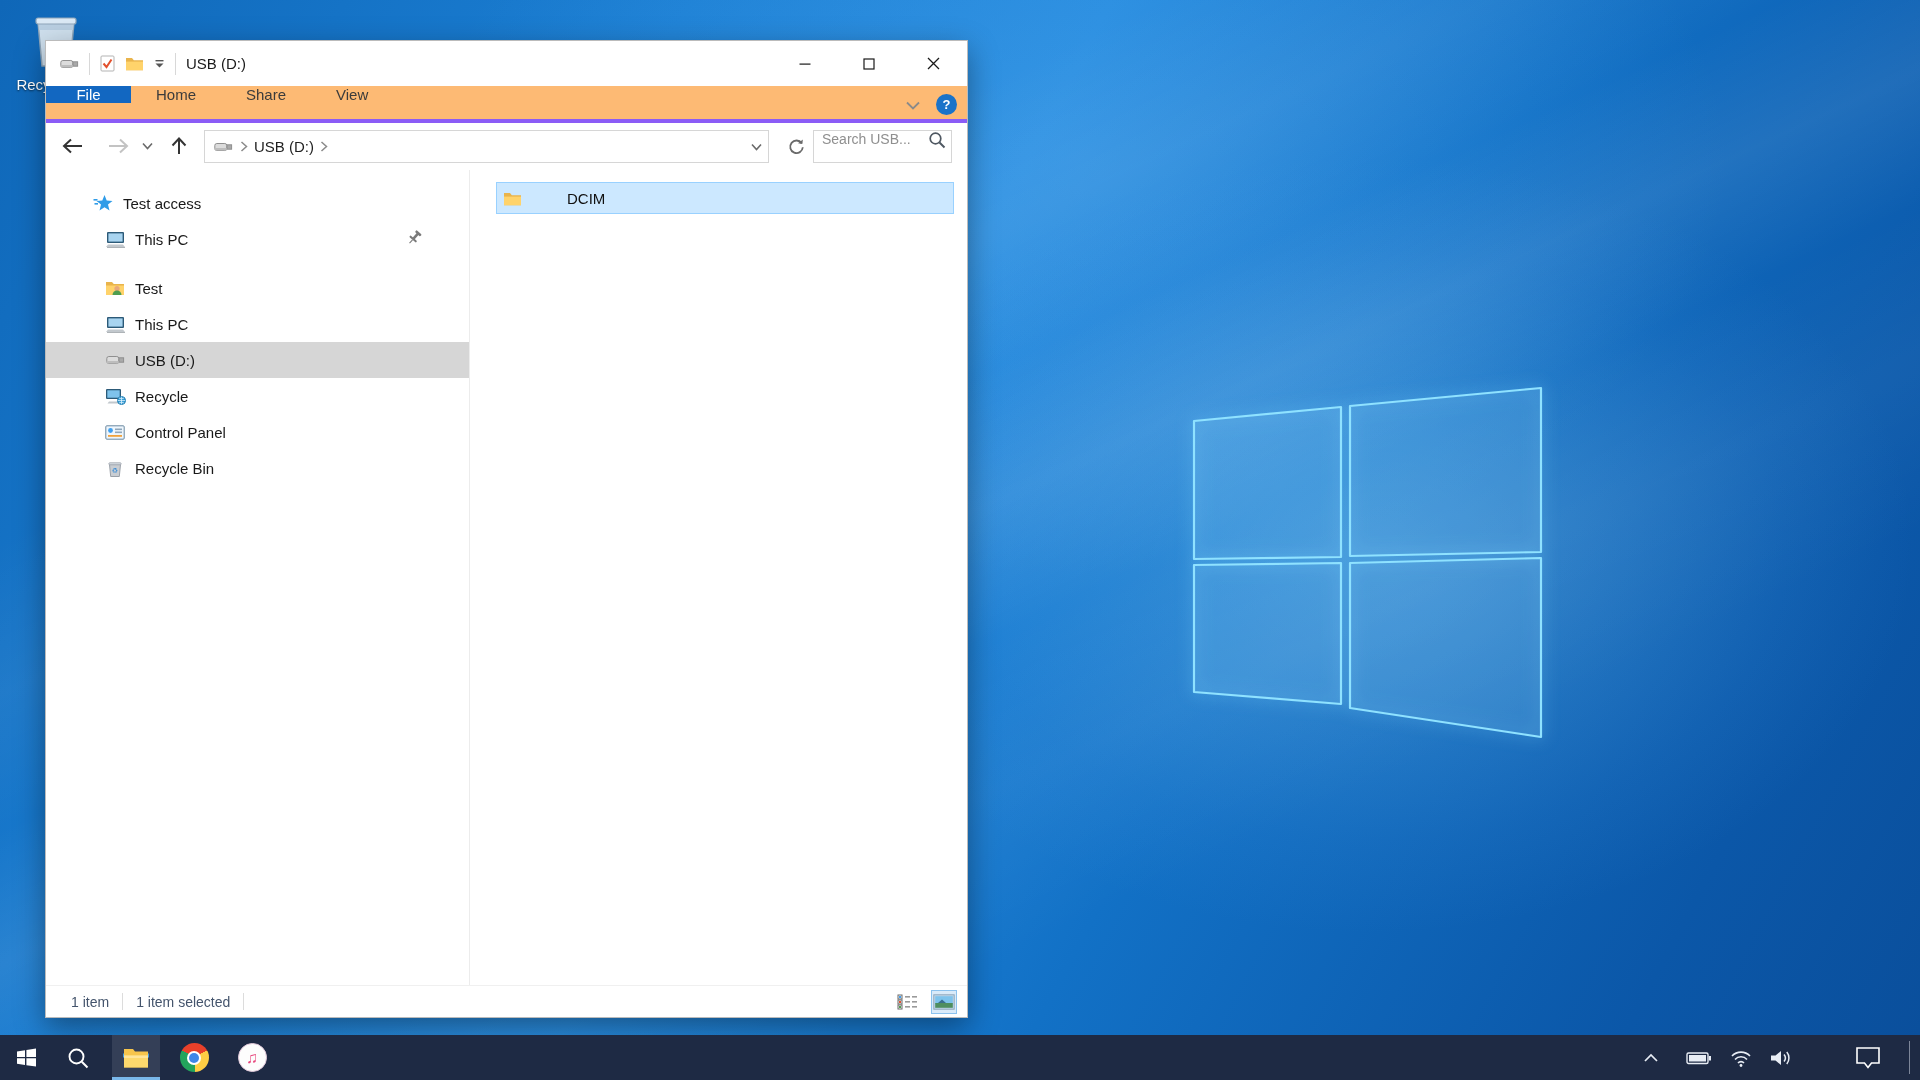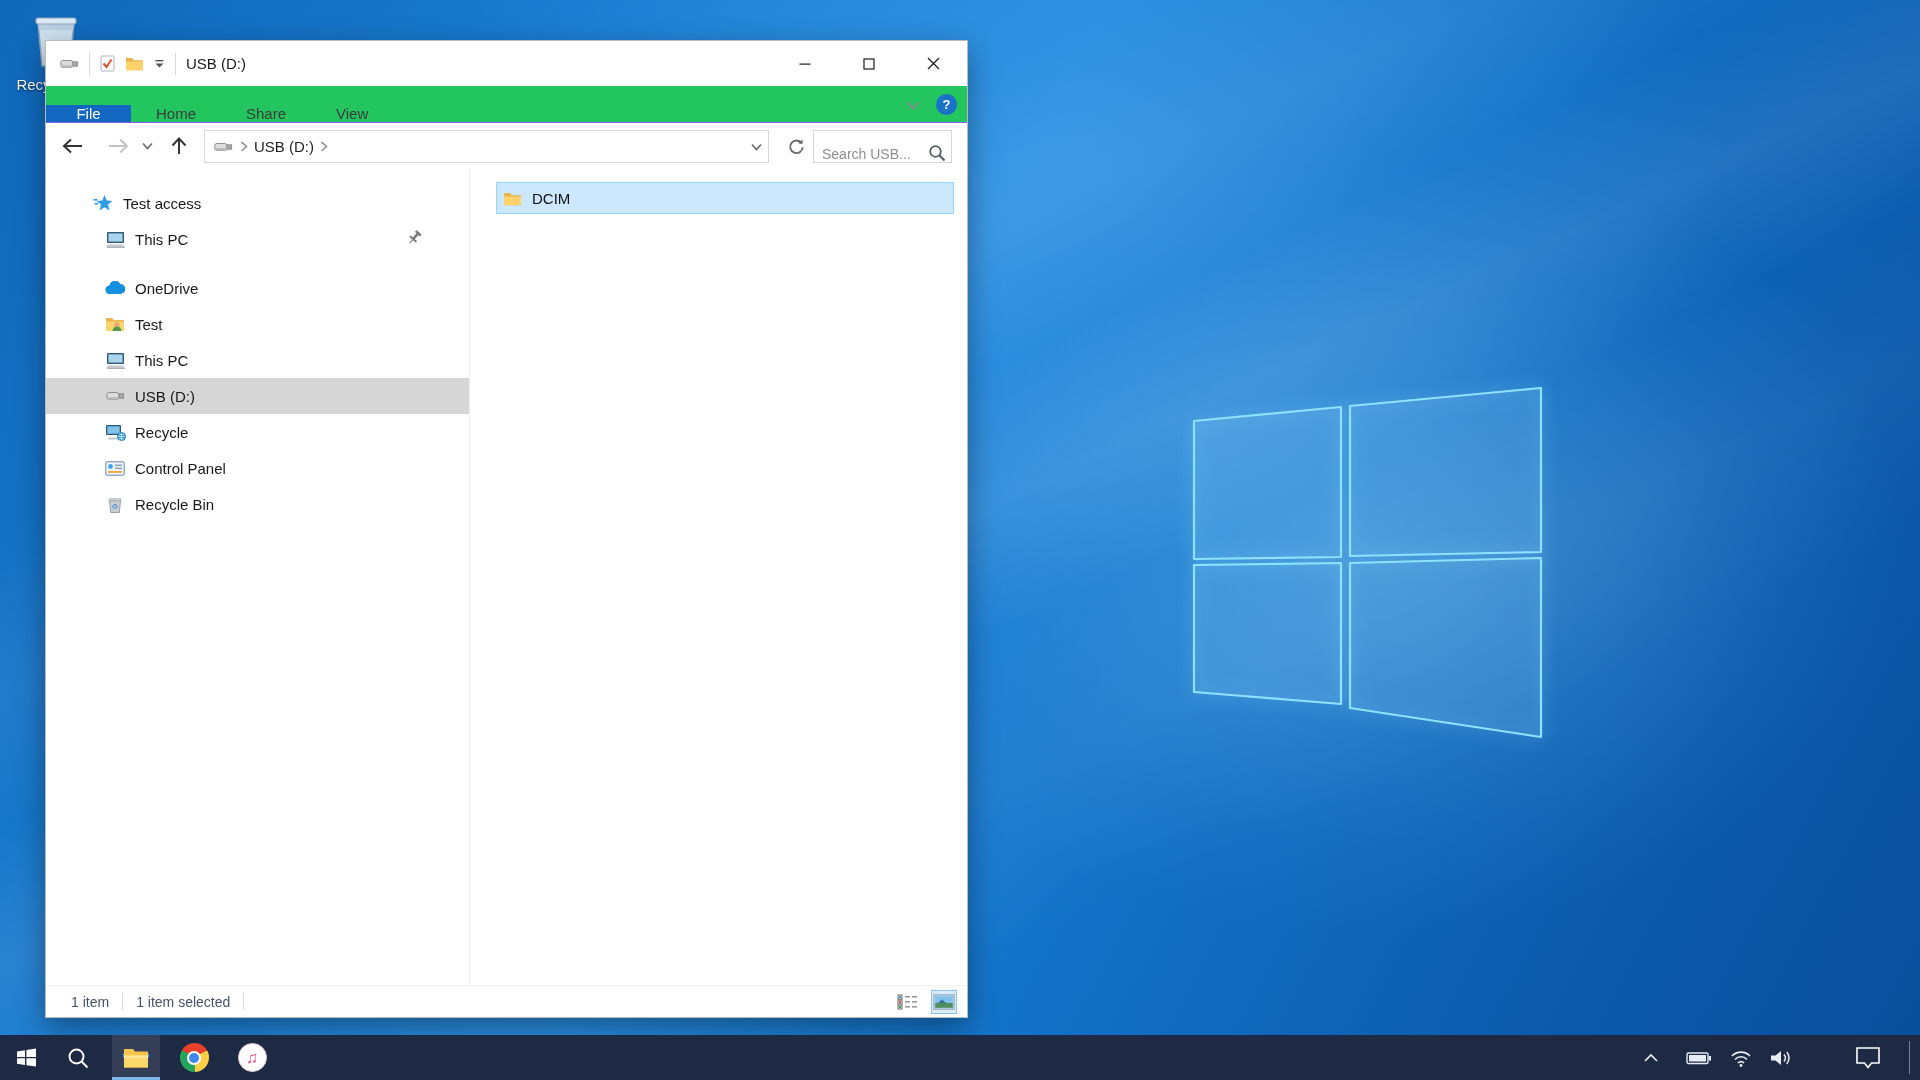--- a/index.html
+++ b/index.html
@@ -32,36 +32,36 @@
     position:absolute; left:45px; top:40px; width:923px; height:978px; z-index:10;
     background:#fff; box-shadow:0 10px 28px rgba(0,0,0,.38); border:1px solid rgba(60,60,60,.35);
   }
   .titlebar { position:relative; height:45px; display:flex; align-items:center; background:#fff; }
   .qat { display:flex; align-items:center; margin-left:14px; gap:10px; }
   .qat .sep { width:1px; height:22px; background:#d8d8d8; }
   .title-text { margin-left:10px; font-size:15px; color:#1a1a1a; }
   .caption { position:absolute; right:2px; top:0; height:45px; display:flex; }
   .cap-btn { width:64px; height:45px; display:flex; align-items:center; justify-content:center; }
 
-  .tabs-row { position:relative; height:37px; border-bottom:1px solid #8b5cf6; display:flex; align-items:flex-end; background:#22c55e; }
+  .tabs-row { position:relative; height:37px; border-bottom:4px solid #8b5cf6; display:flex; align-items:flex-start; background:#fdba74; }
   .tab { font-size:15px; color:#3b3b3b; display:flex; align-items:center; padding:0 25px; }
   .tab.file { background:#1267c1; color:#fff; width:85px; justify-content:center; padding:0; }
   .ribbon-right { position:absolute; right:10px; top:0; height:37px; display:flex; align-items:center; gap:16px; }
   .help-circle { width:21px; height:21px; border-radius:50%; background:#1a73c9; color:#fff;
                  font-size:13px; font-weight:bold; display:flex; align-items:center; justify-content:center; }
 
   .navbar { position:relative; height:46px; background:#fff; }
   .nav-btn { position:absolute; top:0; height:46px; display:flex; align-items:center; justify-content:center; width:34px; }
   .addressbar { position:absolute; left:158px; top:7px; width:565px; height:33px;
                 border:1px solid #d6d6d6; background:#fff; display:flex; align-items:center; }
   .addressbar .crumb-txt { font-size:15px; color:#1f1f1f; margin:0 6px; }
   .addr-right { position:absolute; right:6px; display:flex; align-items:center; }
   .refresh-btn { position:absolute; left:735px; top:7px; height:33px; width:30px; display:flex; align-items:center; justify-content:center; }
   .searchbox { position:absolute; left:767px; top:7px; width:139px; height:33px;
-               border:1px solid #d6d6d6; display:flex; align-items:flex-end; }
+               border:1px solid #d6d6d6; display:flex; align-items:flex-start; }
   .searchbox input { border:0; outline:0; width:104px; margin-left:8px; font-size:14px; color:#333;
                      font-family:"Liberation Sans", sans-serif; }
   .searchbox input::placeholder { color:#8f8f8f; }
 
   .body-area { position:absolute; left:0; top:129px; right:0; bottom:32px; display:flex; }
   .sidebar { width:424px; border-right:1px solid #ececec; padding-top:15px; overflow:hidden; }
   .side-row { height:36px; display:flex; align-items:center; position:relative; }
   .side-row.selected { background:#d6d6d6; }
   .side-row .ic { width:22px; display:flex; justify-content:center; }
   .side-row .lb { margin-left:9px; font-size:15px; color:#191919; white-space:nowrap; }
@@ -287,29 +287,20 @@
                 <rect x="7.2" y="3" width="2.6" height="7"></rect>
                 <rect x="4" y="9.5" width="9" height="2" rx="1"></rect>
                 <rect x="8" y="11.5" width="1.1" height="4.5"></rect>
               </g>
             </svg>
           </span>
         </div>
         <div class="side-gap"></div>
         <div class="side-row">
           <span class="ic" style="display: flex; margin-left: 58px;">
-            <svg width="22" height="14" viewBox="0 0 22 14">
-              <path d="M6,13 a4.2,4.2 0 0 1 -0.4,-8.4 a5.6,5.6 0 0 1 10.6,-1.4 a4.6,4.6 0 0 1 1.6,9 а1,1 0 0 1 -0.8,0.8 Z" fill="#0b6cd4"></path>
-              <path d="M6,13 a4.2,4.2 0 0 1 -0.4,-8.4 a5.6,5.6 0 0 1 10.6,-1.4 a4.6,4.6 0 0 1 1.8,8.8 L17,13 Z" fill="#1490df"></path>
-            </svg>
-          </span>
-          <span class="lb">OneDrive</span>
-        </div>
-        <div class="side-row">
-          <span class="ic" style="display: flex; margin-left: 58px;">
             <svg width="20" height="16" viewBox="0 0 20 16">
               <path d="M1,2 h6 l1.8,2 H19 v11 H1 Z" fill="#e9b44c"></path>
               <path d="M1,5.5 H19 V15 H1 Z" fill="#ffd36b"></path>
               <circle cx="12" cy="8.5" r="2.6" fill="#e8a87c"></circle>
               <path d="M7.5,15 a4.5,4.5 0 0 1 9,0 Z" fill="#4f9e4f"></path>
             </svg>
           </span>
           <span class="lb">Test</span>
         </div>
         <div class="side-row">
@@ -362,21 +353,21 @@
             <svg width="16" height="17" viewBox="0 0 16 17">
               <path d="M2.5,4.5 h11 l-1.2,12 h-8.6 Z" fill="#c9cdd2" stroke="#9aa0a8"></path>
               <rect x="1.8" y="2.8" width="12.4" height="2" rx="1" fill="#dde2e8" stroke="#9aa0a8" stroke-width="0.8"></rect>
               <text x="8" y="13" font-size="7" text-anchor="middle" fill="#3f8fd6">♻</text>
             </svg>
           </span>
           <span class="lb">Recycle Bin</span>
         </div>
       </div>
     <div class="file-pane" id="filepane">
-        <div class="file-row selected" style="top: 12px;">
+        <div class="file-row selected" style="top: 12px; gap: 35px;">
           <span class="ic" style="display: flex;">
             <svg width="19" height="15" viewBox="0 0 19 15">
               <path d="M1,2 h6 l1.8,2.2 H18 v10 H1 Z" fill="#e9b44c"></path>
               <path d="M1,5.6 H18 V14.2 H1 Z" fill="#ffd36b"></path>
             </svg>
           </span>
           <span class="nm">DCIM</span>
         </div>
       </div>
   </div>

